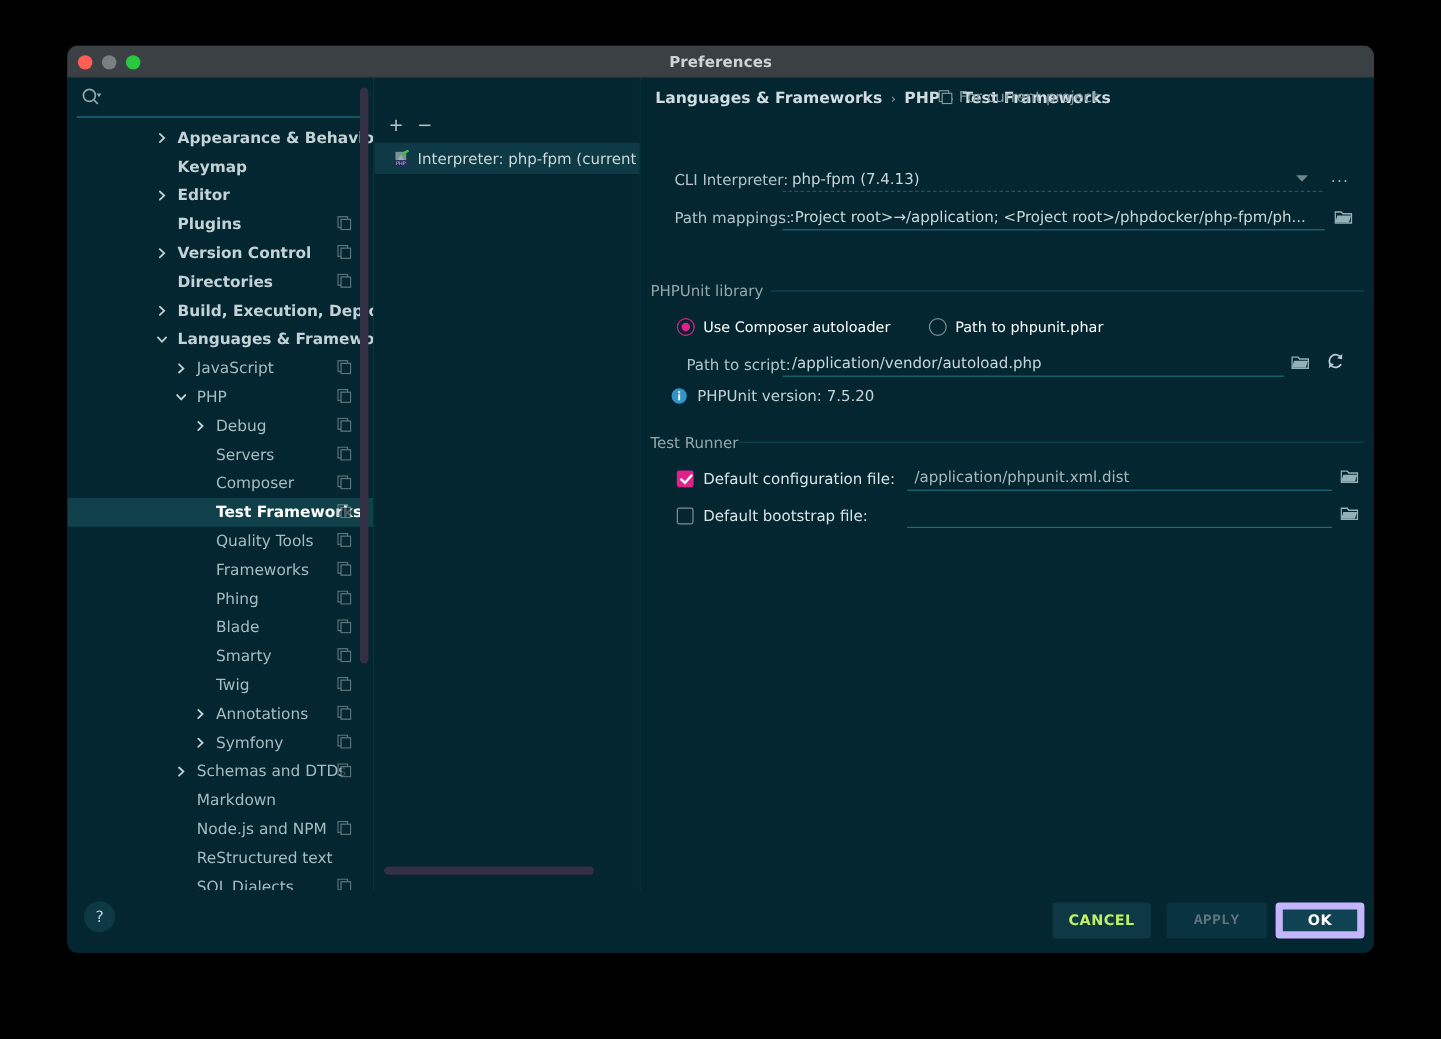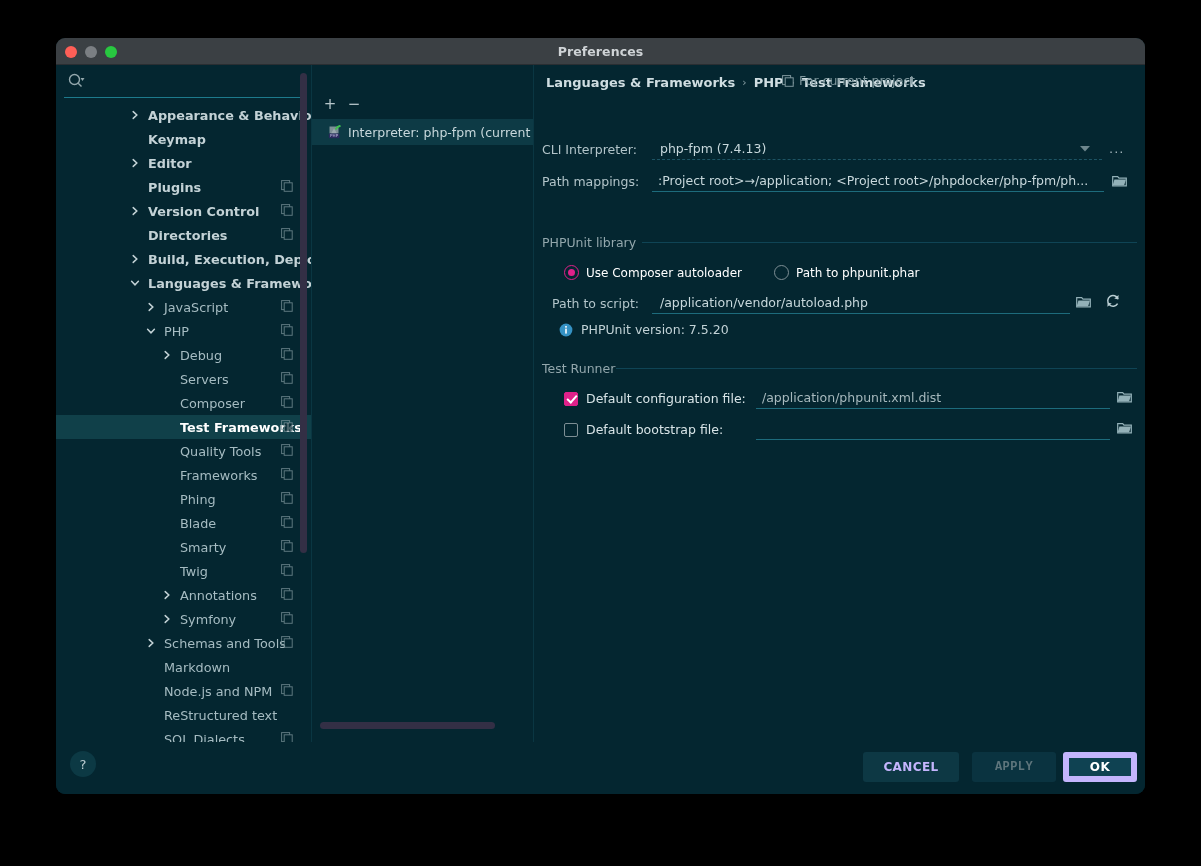--- a/index.html
+++ b/index.html
@@ -151,21 +151,21 @@
   #breadcrumb .sep { color: #8aa0a6; margin: 0 7px; font-size: 11px; }
   #scope {
     position: absolute; left: 248px; top: 8px;
     display: flex; align-items: center; gap: 5px;
     color: #7f979d; font-size: 12.5px;
   }
 
   #panel { position: absolute; left: 0; right: 0; top: 32px; bottom: 0; }
 
   .frow { position: absolute; display: flex; align-items: center; }
-  .flabel { color: #b2c4c9; font-size: 12.5px; }
+  .flabel { color: #b2c4c9; font-size: 12.5px; margin-left: 20px; }
   .fval { color: #c8d8dc; font-size: 12.5px; white-space: nowrap; }
 
   .underline-solid { border-bottom: 1px solid #1d6b7c; }
   .underline-dot { border-bottom: 1px dashed #1d5464; }
 
   .group-title { color: #93a7ac; font-size: 12.5px; }
   .group-line { position: absolute; height: 1px; background: #0f4455; }
 
   
   .radio {
@@ -212,21 +212,21 @@
   }
   .dlg-btn {
     position: absolute; top: 10px;
     height: 30px;
     display: flex; align-items: center; justify-content: center;
     font-size: 12px; font-weight: bold; letter-spacing: 0.4px;
     border: none; border-radius: 3px;
     font-family: "DejaVu Sans", "Liberation Sans", sans-serif;
     cursor: default;
   }
-  #btn-cancel { right: 186px; width: 96px; background: #0d3844; color: #c4b5fd; margin-left: 40px; }
+  #btn-cancel { right: 186px; width: 82px; background: #0d3844; color: #bef264; margin-left: 40px; }
   #btn-apply  { right: 89px;  width: 84px; background: #0a3340; color: #5e757c; font-family: Liberation Mono, monospace; }
   #btn-ok     { right: 8px;   width: 74px; background: #0f4252; color: #ffffff; border: 6px solid #c4b5fd; }
 
   svg { display: block; }
 </style>
 </head>
 <body>
 
 <div id="window">
 
@@ -470,21 +470,21 @@
                 <rect x="3.2" y="2.8" width="8" height="8.5" fill="#042630" stroke="#7f979d" stroke-width="1"></rect>
               </svg>
             </span>
           </div>
           <div class="tree-item lvl1 depth1">
             <span class="arrow">
               <svg width="10" height="10" viewBox="0 0 10 10">
                 <path d="M3.2 1.6 L6.8 5 L3.2 8.4" fill="none" stroke="#c3d2d6" stroke-width="1.5" stroke-linecap="round"></path>
               </svg>
             </span>
-            <span class="lbl">Schemas and Tools</span>
+            <span class="lbl">Schemas and DTDs</span>
             <span class="copy-ic">
               <svg width="12" height="12" viewBox="0 0 12 12">
                 <rect x="0.6" y="0.6" width="8" height="9" fill="none" stroke="#7f979d" stroke-width="1"></rect>
                 <rect x="3.2" y="2.8" width="8" height="8.5" fill="#042630" stroke="#7f979d" stroke-width="1"></rect>
               </svg>
             </span>
           </div>
           <div class="tree-item lvl1 depth1">
             <span class="lbl">Markdown</span>
           </div>

